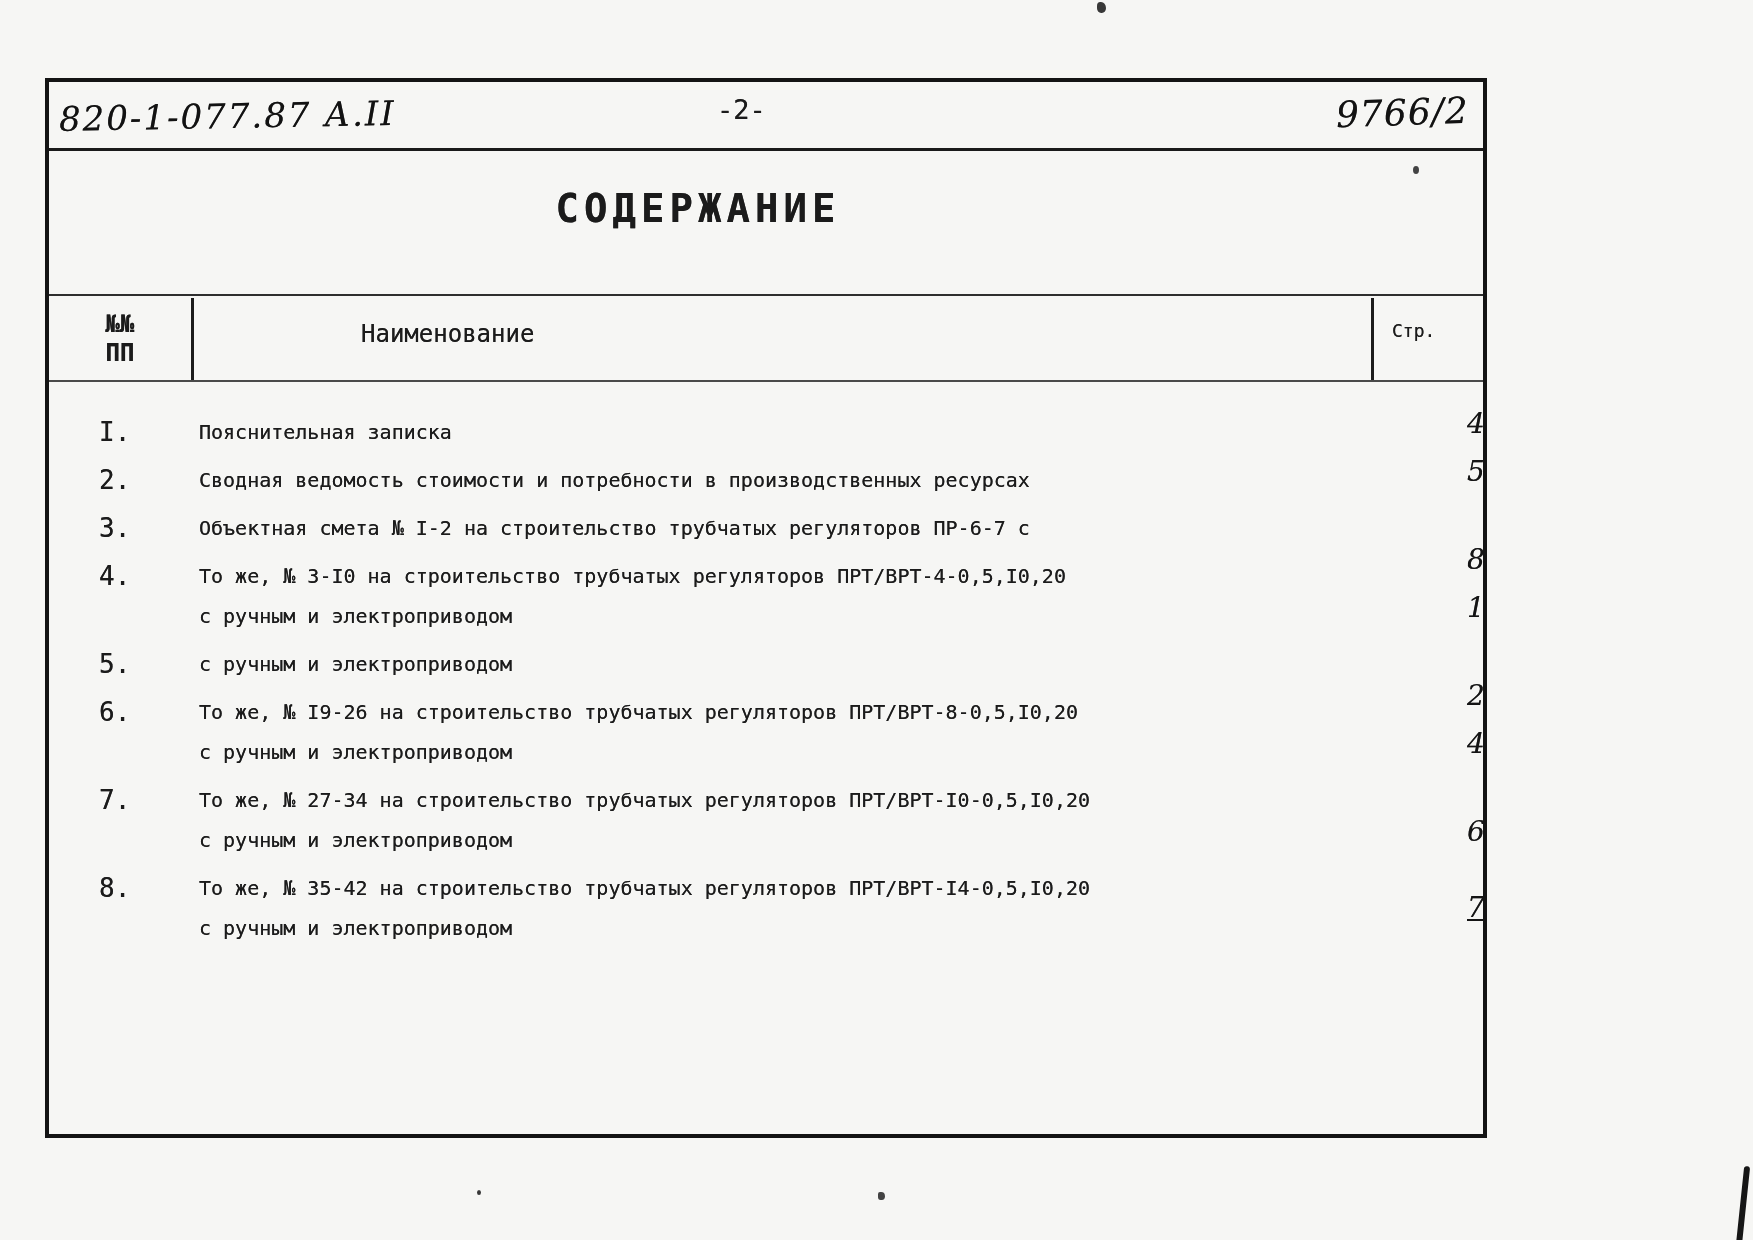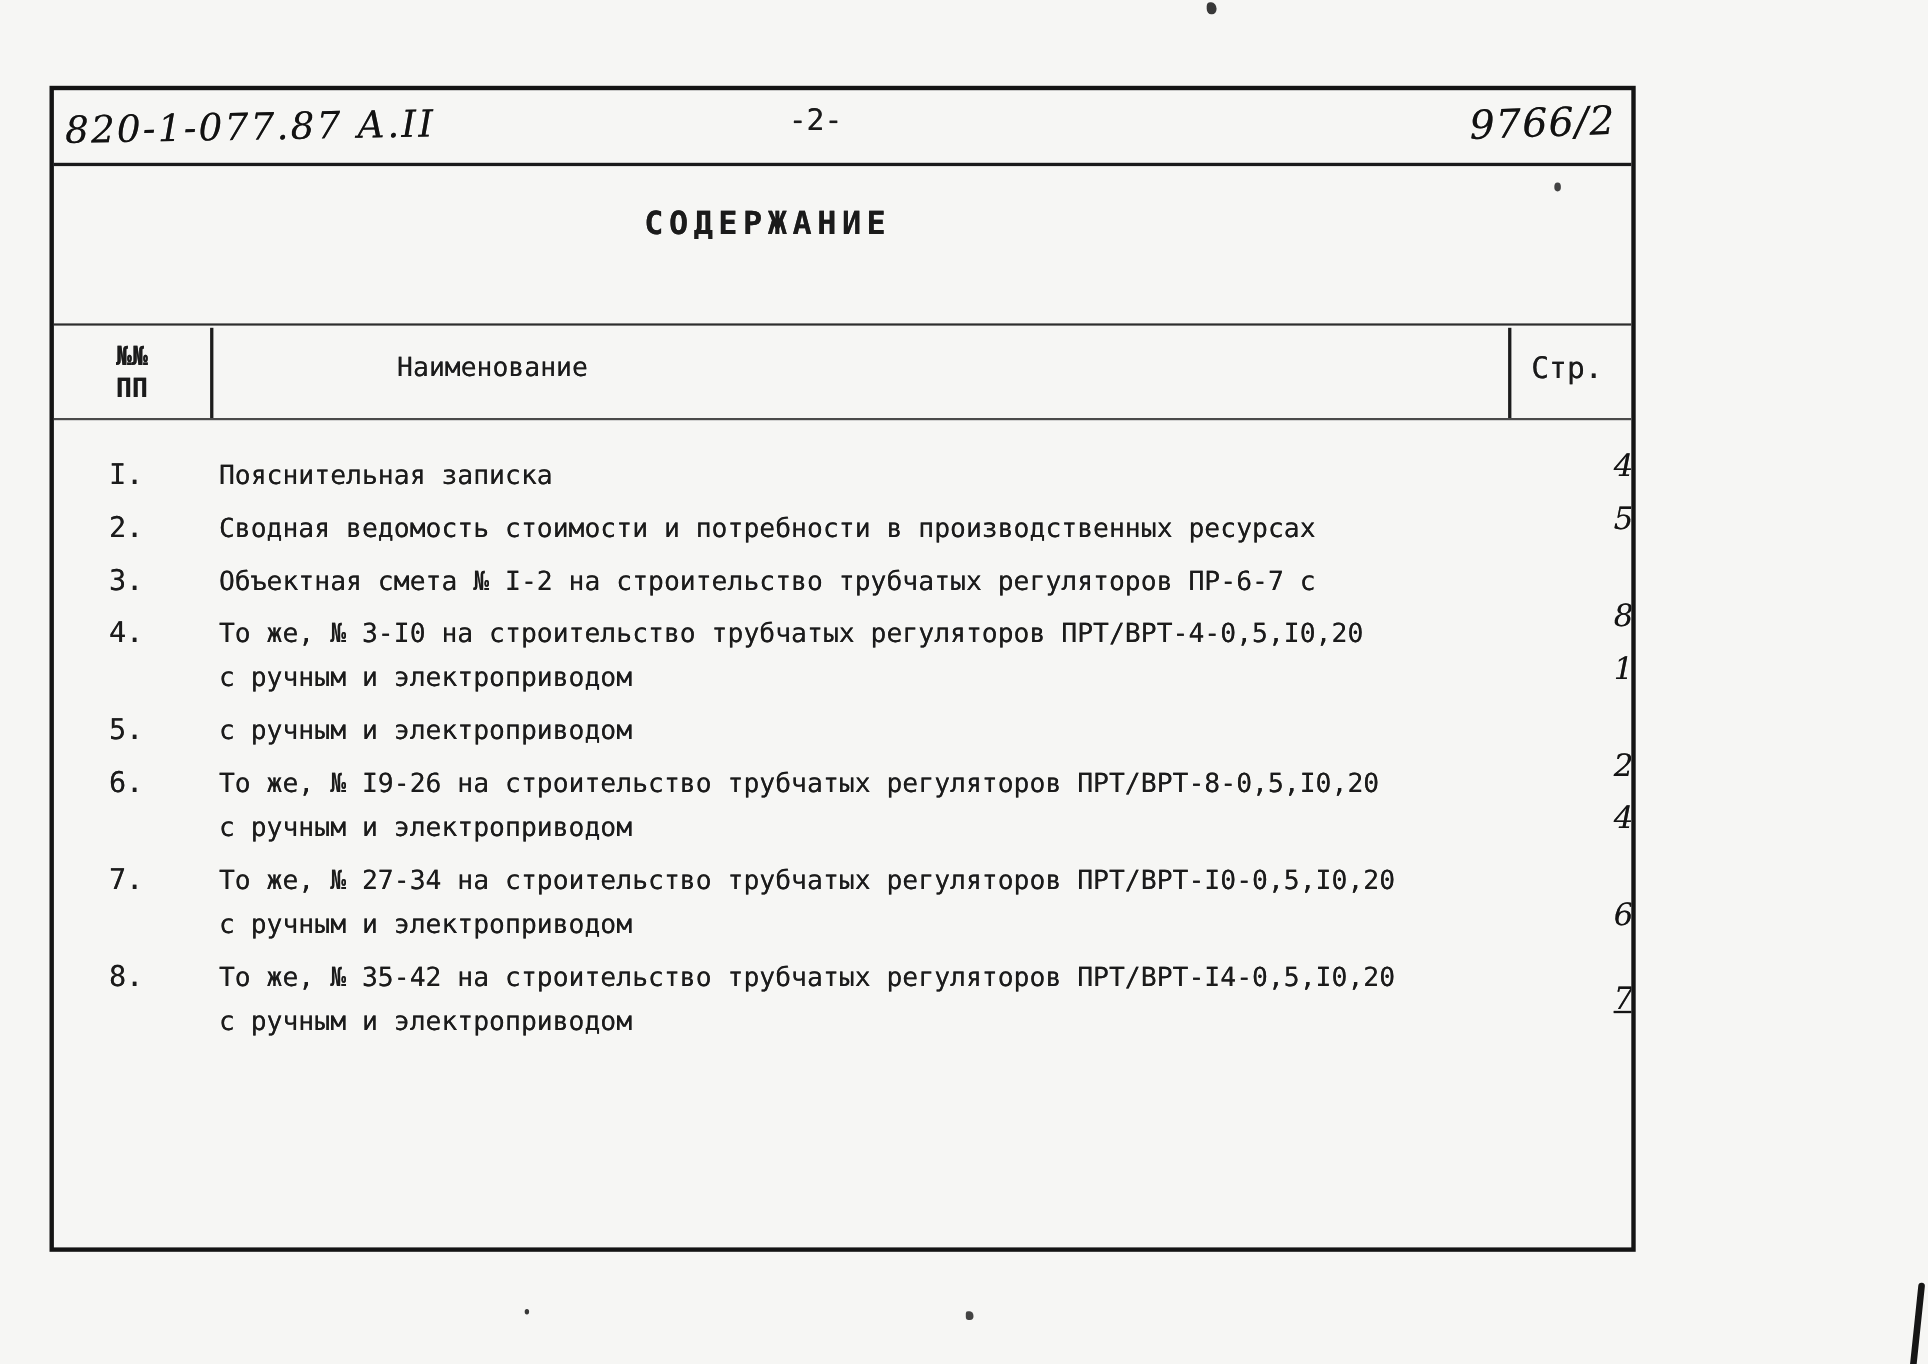--- a/index.html
+++ b/index.html
@@ -46,21 +46,21 @@
     font-size:36px;letter-spacing:1px;
     transform:rotate(-2deg);
   }
 
   
   .doc-title{
     position:absolute;top:104px;left:0;width:100%;text-align:center;
   }
   .doc-title span{
     position:relative;left:-68px;
-    font-size:29px;letter-spacing:5px;font-weight:bold;
+    font-size:39px;letter-spacing:5px;font-weight:bold;
   }
 
   
   .table-head{
     position:absolute;left:0;right:0;top:212px;height:88px;
     border-top:2px solid #2e2e2e;
     border-bottom:2px solid #4a4a4a;
     box-sizing:border-box;
   }
   .vline{
@@ -69,39 +69,39 @@
   .vline.v1{left:142px;}
   .vline.v2{left:1322px;}
   .col-num{
     position:absolute;left:0;top:14px;width:142px;
     text-align:center;font-size:24px;line-height:29px;font-weight:bold;
   }
   .col-name{
     position:absolute;left:312px;top:24px;font-size:24px;
   }
   .col-page{
-    position:absolute;left:1343px;top:24px;font-size:27px;
+    position:absolute;left:1343px;top:24px;font-size:18px;
   }
 
   
   .table-body{
     position:absolute;left:0;right:0;top:300px;bottom:0;
     padding-top:30px;overflow:hidden;
   }
   .row{
     position:relative;
     margin:0 0 8px 0;
   }
   .row-num{
     position:absolute;left:50px;top:0;
     font-size:26px;line-height:40px;
   }
   .row-text{
     margin-left:150px;margin-right:240px;
-    font-size:24px;line-height:40px;
+    font-size:20px;line-height:40px;
     white-space:nowrap;
   }
   .row-page{
     position:absolute;left:1418px;
     font-family:"DejaVu Serif", serif;font-style:italic;
     font-size:28px;line-height:40px;
     color:#141414;
     text-shadow:0 0 0.5px rgba(0,0,0,0.6);
   }
 

